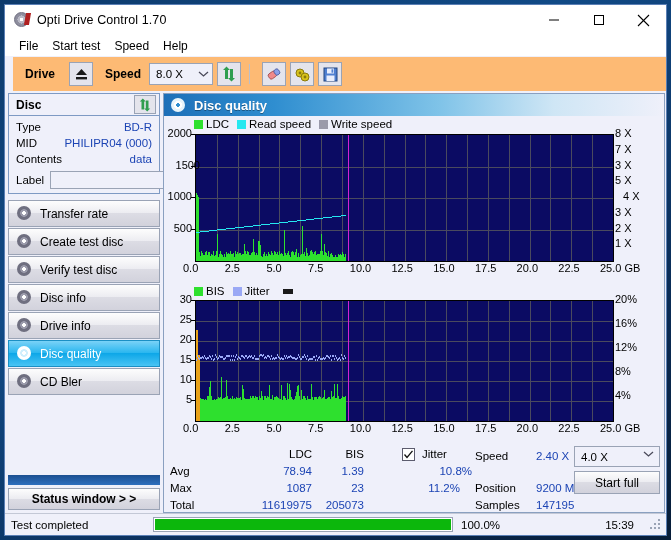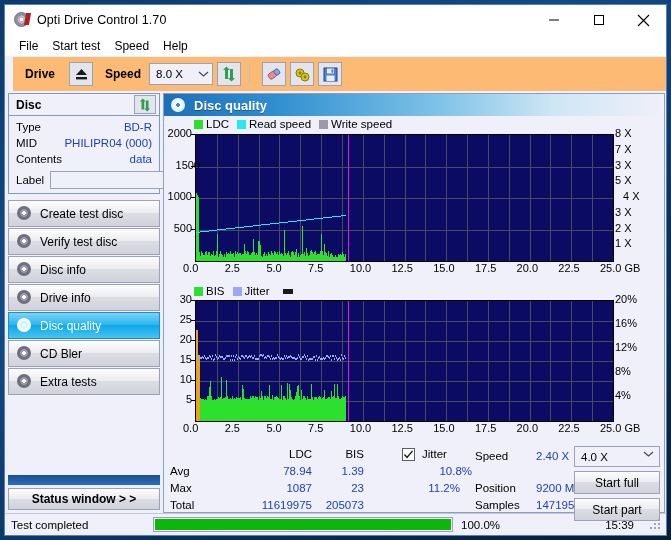--- a/index.html
+++ b/index.html
@@ -371,20 +371,26 @@
           <div id="label-btn">
             <div class="cd-glyph"></div>
           </div>
         </div>
       </div>
 
       <div class="nav-btn">
         <span class="nav-ico">
             <span class="ring"></span>
           </span>
+        <span>Transfer rate</span>
+      </div>
+      <div class="nav-btn">
+        <span class="nav-ico">
+            <span class="ring"></span>
+          </span>
         <span>Create test disc</span>
       </div>
       <div class="nav-btn">
         <span class="nav-ico">
             <span class="ring"></span>
           </span>
         <span>Verify test disc</span>
       </div>
       <div class="nav-btn">
         <span class="nav-ico">
@@ -402,26 +408,20 @@
         <span class="nav-ico">
             <span class="ring"></span>
           </span>
         <span>Disc quality</span>
       </div>
       <div class="nav-btn">
         <span class="nav-ico">
             <span class="ring"></span>
           </span>
         <span>CD Bler</span>
-      </div>
-      <div class="nav-btn">
-        <span class="nav-ico">
-            <span class="ring"></span>
-          </span>
-        <span>Extra tests</span>
       </div>
 
       <div id="sidebar-spacer"></div>
       <div id="blue-bar"></div>
       <div id="status-window-btn">Status window &gt; &gt;</div>
     </div>
 
     <div id="main">
       <div id="main-head">
         <span class="dq-ico">
@@ -1207,21 +1207,20 @@
 
         <div id="sel-speed" style="left:410px; top:0px;">
           <span>4.0 X</span>
           <span class="chev" style="position:absolute;right:2px;top:3px;">
             <svg width="11" height="8">
                 <polyline points="1,2 5.5,6 10,2" fill="none" stroke="#4a4a5a" stroke-width="1.3"></polyline>
               </svg>
           </span>
         </div>
         <div class="act-btn" style="left:410px; top:25px;">Start full</div>
-        <div class="act-btn" style="left:410px; top:52px;">Start part</div>
       </div>
     </div>
   </div>
 
   <div id="statusbar">
     <div id="status-text">Test completed</div>
     <div id="progress-outer">
       <div id="progress-fill" style="width: 100%;"></div>
     </div>
     <div id="progress-pct">100.0%</div>

